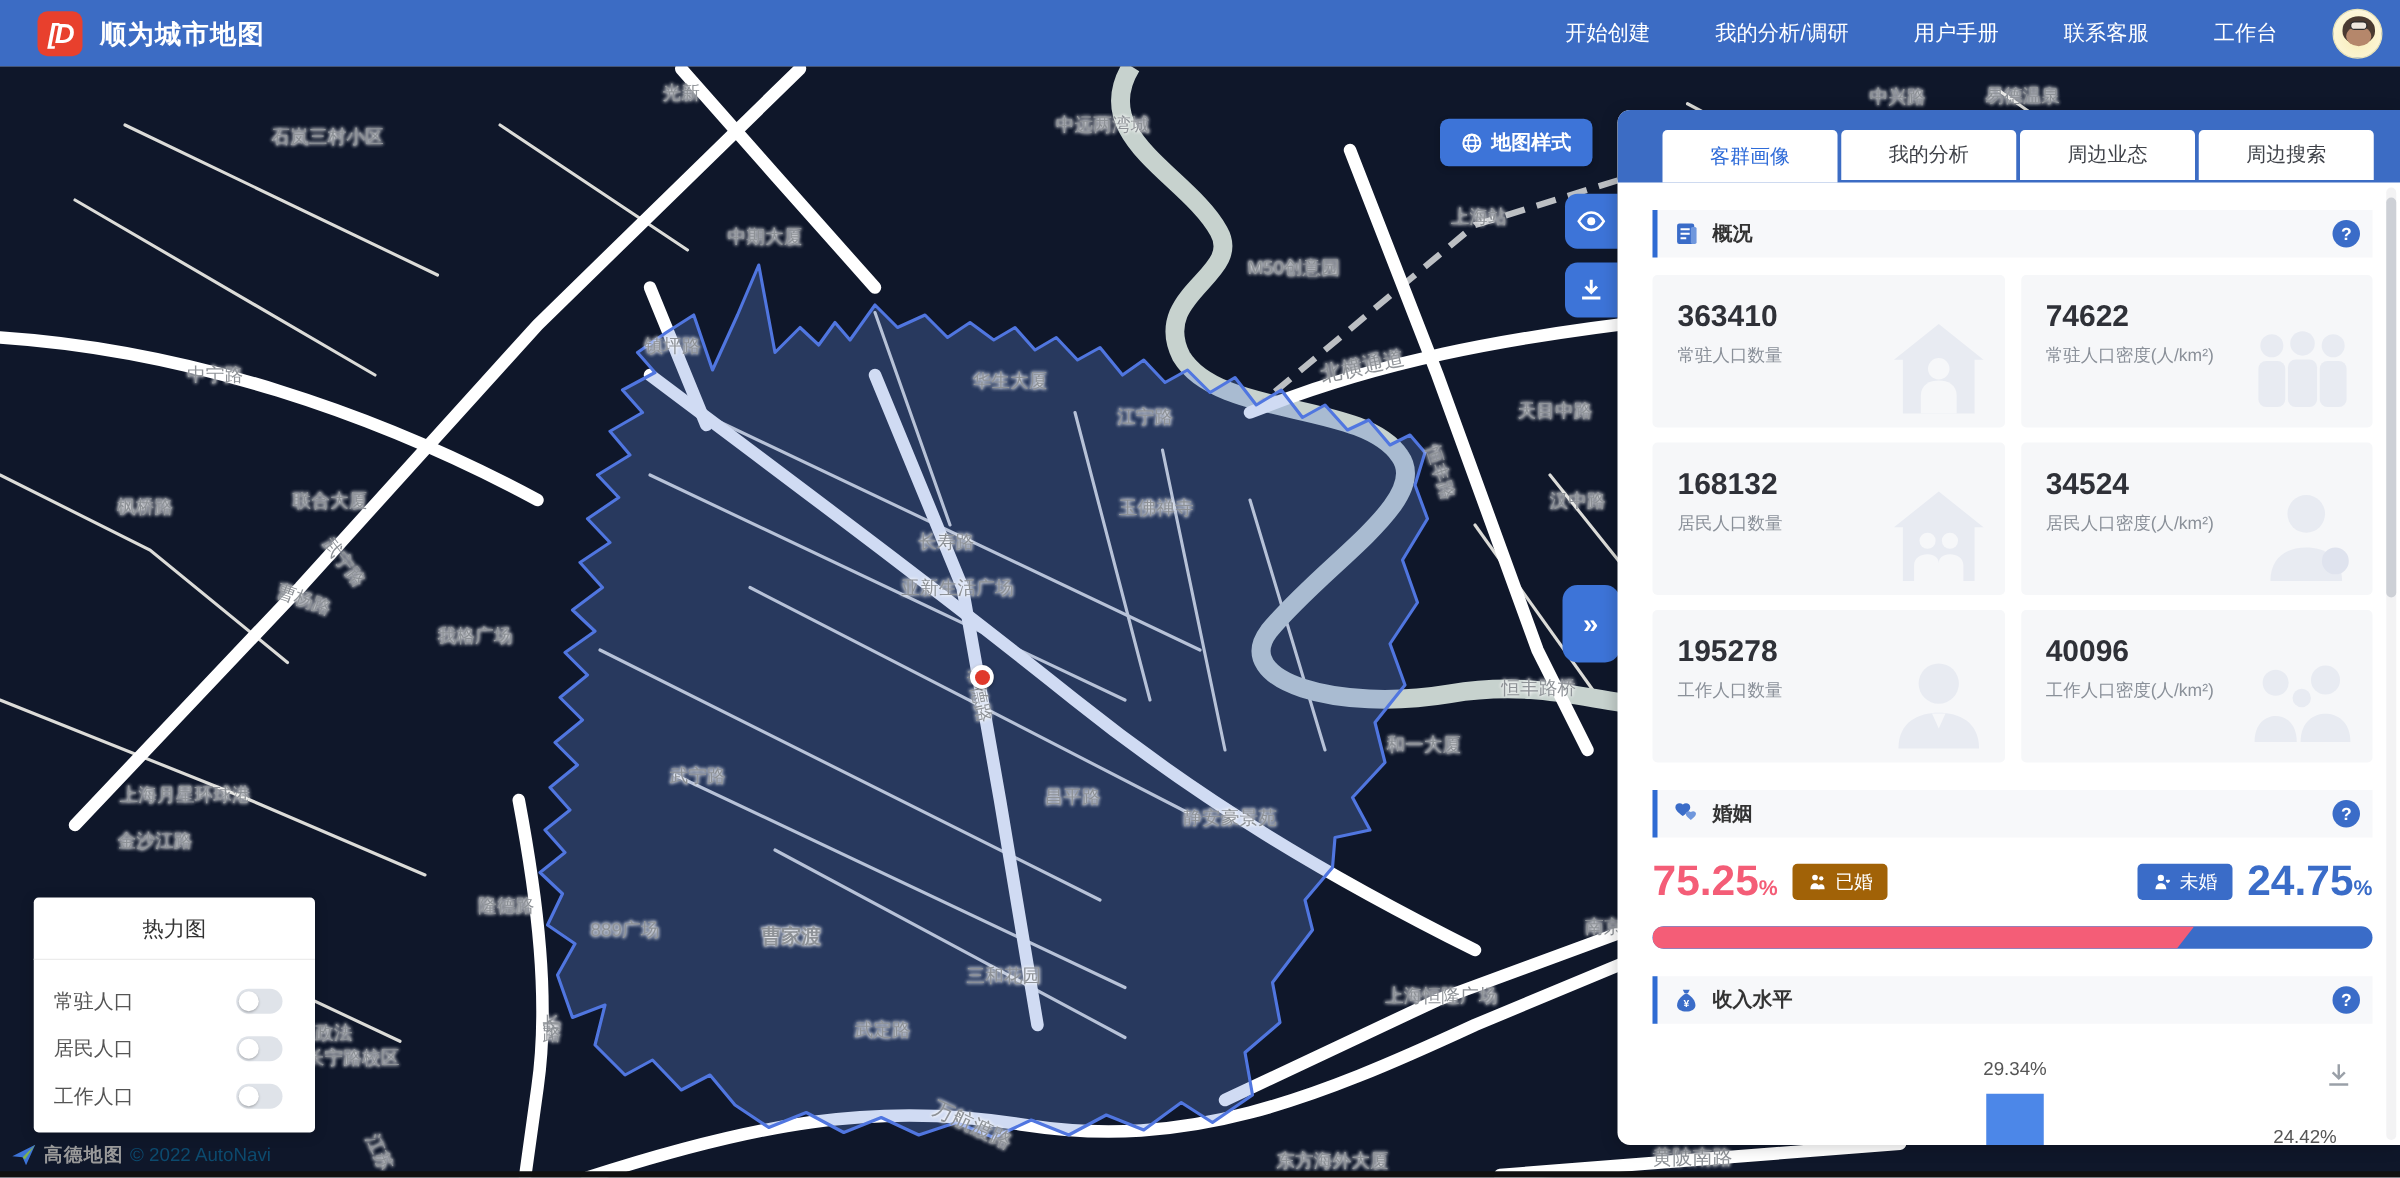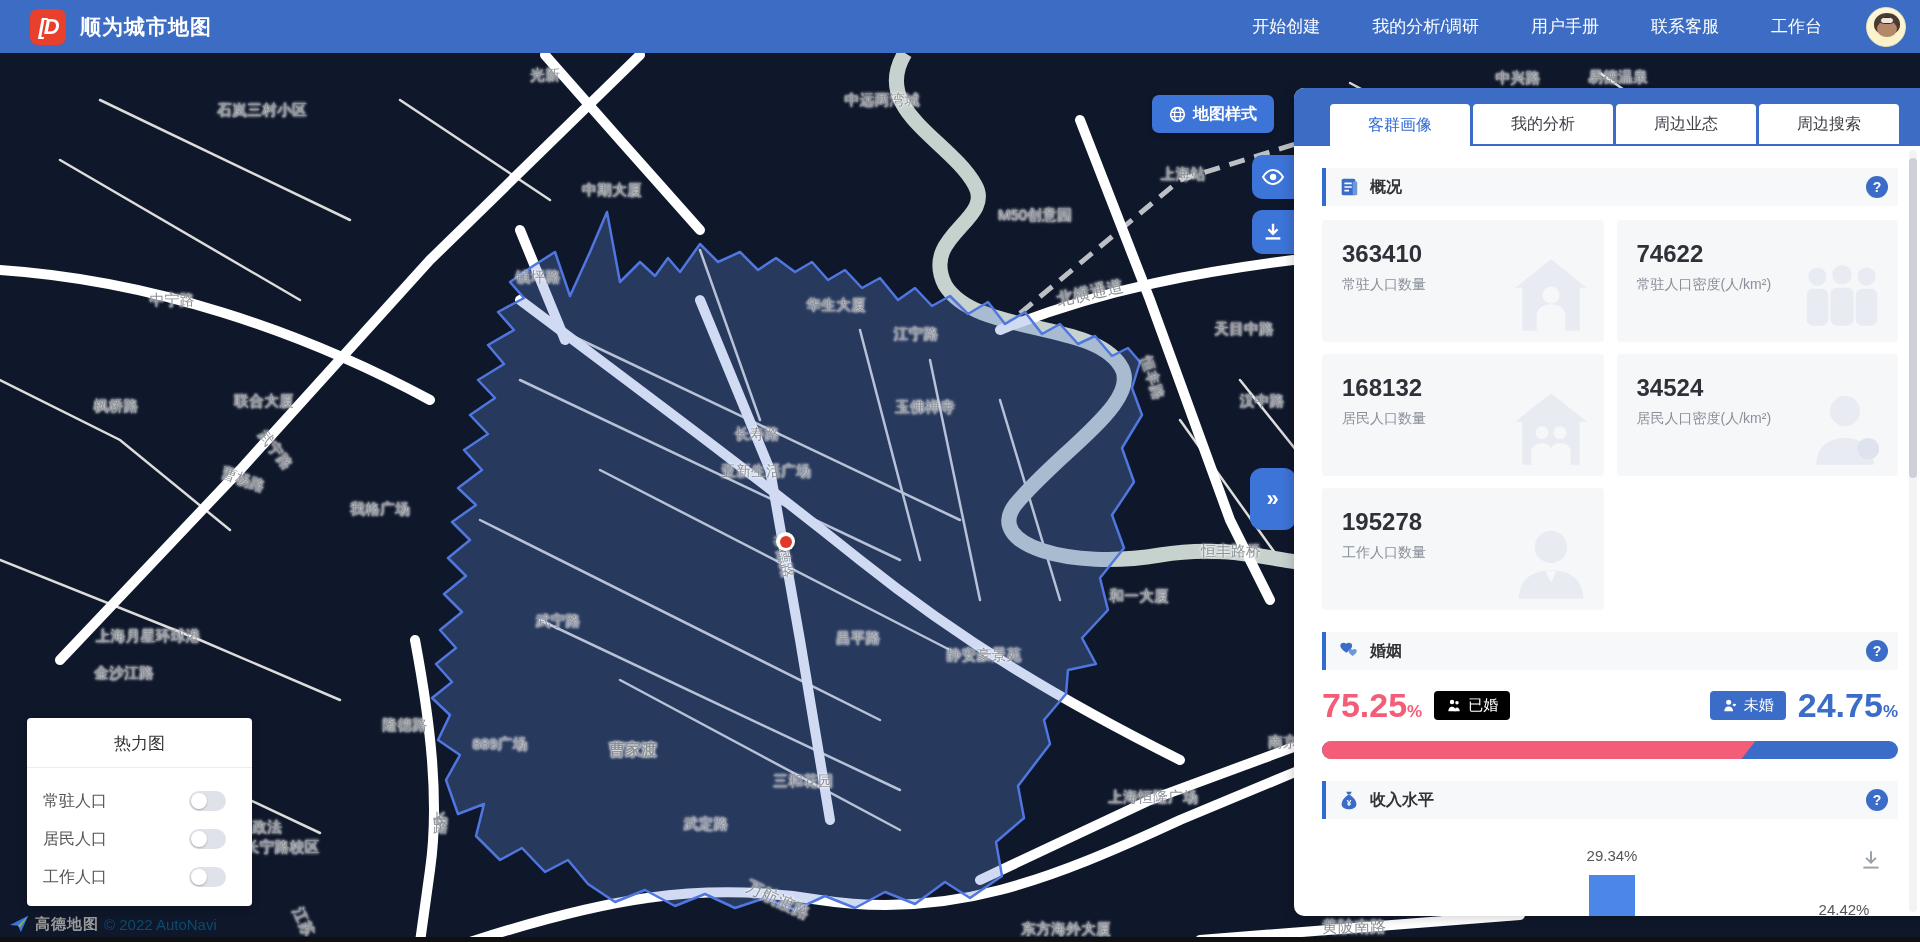--- a/index.html
+++ b/index.html
@@ -65,21 +65,21 @@
   .card .num { font-size:24px; font-weight:bold; color:#2f3138; }
   .card .lbl { font-size:14px; color:#8a9099; margin-top:8px; }
   .card .wm { position:absolute; right:10px; bottom:4px; color:#e8ebf2; }
 
   .marriage-row { margin-top:16px; display:flex; align-items:center; }
   .pct { font-size:34px; font-weight:600; }
   .pct small { font-size:17px; font-weight:600; }
   .pct.pink { color:#f45d77; }
   .pct.blue { color:#3a6cc8; }
   .badge { display:flex; align-items:center; gap:6px; color:#fff; font-size:15px; padding:5px 12px; border-radius:4px; margin:0 12px; }
-  .badge.pink { background:#000000; }
+  .badge.pink { background:#a16207; }
   .badge.blue { background:#3a6cc8; margin-left:auto; }
   .mar-bar { margin-top:16px; height:18px; border-radius:9px; background:#3a6cc8; overflow:hidden; position:relative; }
   .mar-bar .married { position:absolute; left:0; top:0; bottom:0; background:#f45d77; clip-path:polygon(0 0,100% 0,calc(100% - 14px) 100%,0 100%); }
 
   .income-chart { position:relative; height:120px; margin-top:6px; }
   .chart-dl { position:absolute; right:14px; top:22px; color:#9aa0a8; cursor:pointer; }
   .bar-label { position:absolute; transform:translateX(-50%); font-size:15px; color:#555; }
   .income-bar { position:absolute; width:46px; background:#4c87e8; }
 
   .pscroll { position:absolute; right:3px; top:62px; bottom:4px; width:8px; background:#f3f3f4; border-radius:4px; }
@@ -141,21 +141,21 @@
     <div id="map-labels" style="position:absolute;inset:0;">
         <span class="map-label" style="left: 545px; top: 22px;">光新</span>
         <span class="map-label" style="left: 262px; top: 57px;">石岚三村小区</span>
         <span class="map-label" style="left: 882px; top: 47px;">中远两湾城</span>
         <span class="map-label" style="left: 1518px; top: 25px;">中兴路</span>
         <span class="map-label" style="left: 1618px; top: 24px;">易德温泉</span>
         <span class="map-label" style="left: 1183px; top: 121px;">上海站</span>
         <span class="map-label" style="left: 1035px; top: 162px;">M50创意园</span>
         <span class="map-label" style="left: 612px; top: 137px;">中期大厦</span>
         <span class="map-label" style="left: 538px; top: 224px;">镇坪路</span>
-        <span class="map-label" style="left: 836px; top: 252px;">华生大厦</span>
+        <span class="map-label" style="left: 808px; top: 252px;">华生大厦</span>
         <span class="map-label" style="left: 1090px; top: 240px; transform: translate(-50%, -50%) rotate(-12deg); font-size: 17px;">北横通道</span>
         <span class="map-label" style="left: 916px; top: 281px;">江宁路</span>
         <span class="map-label" style="left: 1152px; top: 325px; transform: translate(-50%, -50%) rotate(72deg);">恒丰路</span>
         <span class="map-label" style="left: 1244px; top: 276px;">天目中路</span>
         <span class="map-label" style="left: 172px; top: 247px;">中宁路</span>
         <span class="map-label" style="left: 1262px; top: 348px;">汉中路</span>
         <span class="map-label" style="left: 925px; top: 354px;">玉佛禅寺</span>
         <span class="map-label" style="left: 264px; top: 348px; font-family: Liberation Mono, monospace;">联合大厦</span>
         <span class="map-label" style="left: 116px; top: 353px;">枫桥路</span>
         <span class="map-label" style="left: 757px; top: 381px;">长寿路</span>
@@ -323,20 +323,31 @@
         </div>
         <div class="card">
           <div class="num">195278</div>
           <div class="lbl">工作人口数量</div>
           <svg class="wm" width="86" height="86" viewBox="0 0 24 24">
             <circle cx="12" cy="7.5" r="4.5" fill="currentColor"></circle>
             <path d="M 3,22 C 3,16 7.5,14 12,14 C 16.5,14 21,16 21,22 Z" fill="currentColor"></path>
             <path d="M 10.5,14.2 L 12,17.5 L 13.5,14.2 Z" fill="#f6f7f9"></path>
           </svg>
         </div>
+        <div class="card">
+          <div class="num">40096</div>
+          <div class="lbl">工作人口密度(人/km²)</div>
+          <svg class="wm" width="92" height="86" viewBox="0 0 30 24">
+            <circle cx="8" cy="6.5" r="3.4" fill="currentColor"></circle>
+              <path d="M 2.5,22 C 2.5,17 5.5,15.2 8,15.2 C 10.5,15.2 13.5,17 13.5,22 Z" fill="currentColor"></path>
+            <circle cx="21" cy="5.8" r="3.8" fill="currentColor"></circle>
+              <path d="M 14.5,22 C 14.5,16.6 18,14.6 21,14.6 C 24,14.6 27.5,16.6 27.5,22 Z" fill="currentColor"></path>
+            <circle cx="14.8" cy="10.5" r="2.4" fill="currentColor"></circle>
+          </svg>
+        </div>
       </div>
 
       <div class="sec-head">
         <svg class="sec-ic" viewBox="0 0 24 24">
           <path d="M 9,4 C 6.5,1.8 2.5,3 2.5,6.4 C 2.5,9 5.5,11.5 9,14 C 12.5,11.5 15.5,9 15.5,6.4 C 15.5,3 11.5,1.8 9,4 Z" fill="#3a6cc8"></path>
           <path d="M 16,10.5 C 14.2,9 11.5,9.8 11.5,12.1 C 11.5,13.9 13.5,15.6 16,17.4 C 18.5,15.6 20.5,13.9 20.5,12.1 C 20.5,9.8 17.8,9 16,10.5 Z" fill="#6f97dd"></path>
         </svg>
         <span class="sec-title">婚姻</span>
         <span class="help">?</span>
       </div>

